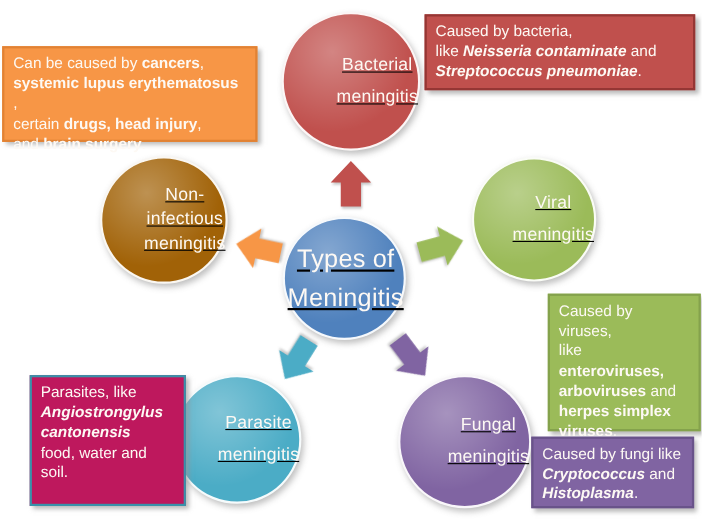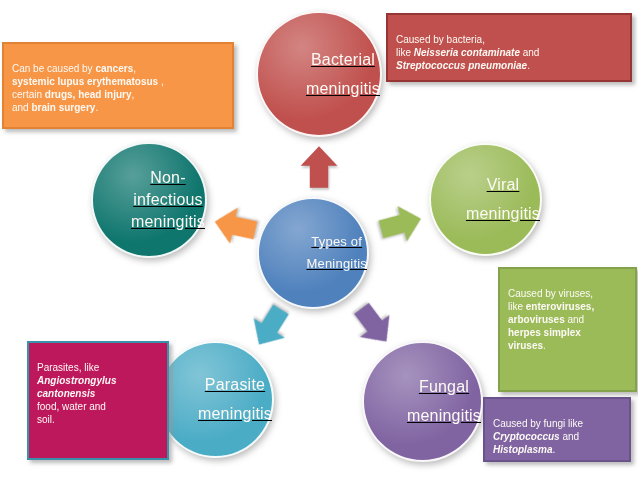--- a/index.html
+++ b/index.html
@@ -25,21 +25,21 @@
     position:relative; text-align:center; color:#fdf9f4;
     font-size:16px; line-height:1.25; letter-spacing:0.2px;
     display:flex; flex-direction:column; gap:9px;
   }
   
   .callout {
     position:absolute; box-sizing:border-box;
     border:2px solid; box-shadow:3px 3px 4px rgba(150,150,150,0.65);
     color:#fdf9f4;
   }
-  .rich { padding:18px 8px; font-size:10px; line-height:1.3; }
+  .rich { padding:4px 8px; font-size:14px; line-height:1.3; }
   .rich .b { font-weight:bold; }
   .rich .i { font-style:italic; }
   
   .arrow {
     position:absolute; width:46px; height:46px; overflow:visible;
     filter:drop-shadow(1px 2px 1px rgba(90,90,90,0.35));
   }
 </style>
 </head>
 <body>
@@ -57,21 +57,21 @@
   </svg>
   <svg class="arrow" style="left:247px; top:304px; transform:rotate(212deg);" viewBox="0 0 40 40">
     <polygon points="20,2 36,19 28,19 28,38 12,38 12,19 4,19" fill="#4bacc6"></polygon>
   </svg>
   <svg class="arrow" style="left:351px; top:302px; transform:rotate(143deg);" viewBox="0 0 40 40">
     <polygon points="20,2 36,19 28,19 28,38 12,38 12,19 4,19" fill="#8064a2"></polygon>
   </svg>
 
   <div class="node" style="left: 257px; top: 197px; width: 112px; height: 112px; background-color: rgb(79, 129, 189);">
     <div class="sheen"></div>
-    <div class="node-label" style="font-size:13px; gap:6px;">
+    <div class="node-label" style="font-size:23px; gap:6px;">
         <div>Types of</div>
         <div>Meningitis</div>
       </div>
   </div>
 
   <div class="node" style="left: 256px; top: 11px; width: 126px; height: 126px; background-color: rgb(192, 80, 77);">
     <div class="sheen"></div>
     <div class="node-label">
         <div>Bacterial</div>
         <div>meningitis</div>
@@ -79,21 +79,21 @@
   </div>
 
   <div class="node" style="left: 429px; top: 143px; width: 113px; height: 113px; background-color: rgb(155, 187, 89);">
     <div class="sheen"></div>
     <div class="node-label">
         <div>Viral</div>
         <div>meningitis</div>
       </div>
   </div>
 
-  <div class="node" style="left: 91px; top: 142px; width: 116px; height: 116px; background-color: #0f766e;">
+  <div class="node" style="left: 91px; top: 142px; width: 116px; height: 116px; background-color: #a16207;">
     <div class="sheen"></div>
     <div class="node-label" style="gap:2px;">
         <div>Non-</div>
         <div>infectious</div>
         <div>meningitis</div>
       </div>
   </div>
 
   <div class="node" style="left: 157px; top: 341px; width: 117px; height: 117px; background-color: rgb(75, 172, 198);">
     <div class="sheen"></div>

